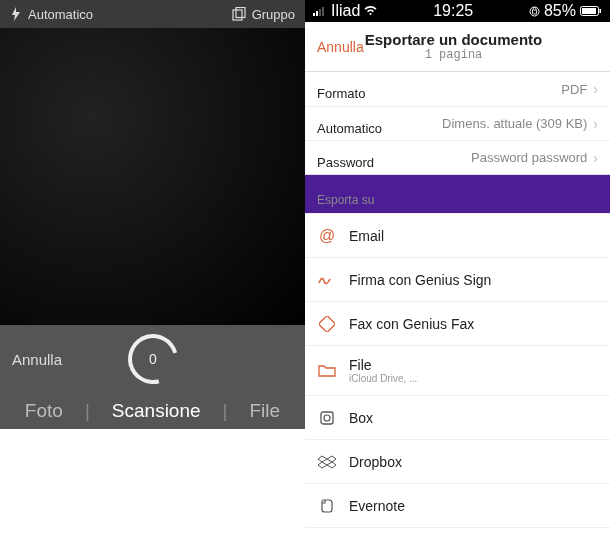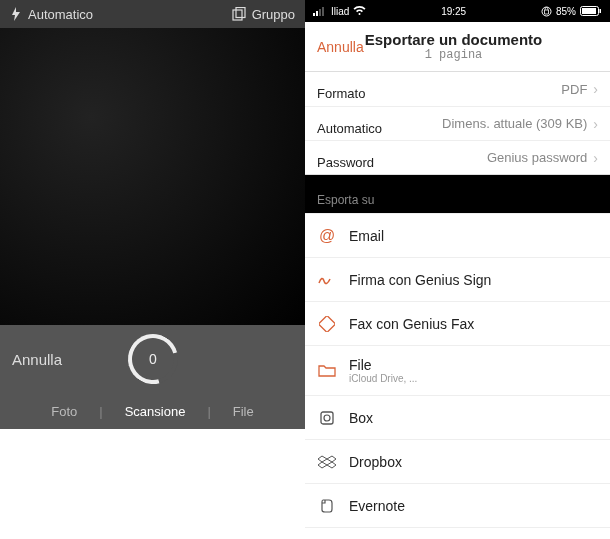--- a/index.html
+++ b/index.html
@@ -9,40 +9,40 @@
 
 
 .left-top { background: #3a3a3a; height: 28px; display: flex; align-items: center; justify-content: space-between; padding: 0 10px; color: #ddd; font-size: 13px; }
 .left-top-left, .left-top-right { display: flex; align-items: center; gap: 6px; }
 .camera-view { flex: 1; background: radial-gradient(circle at 30% 30%, #222 0%, #0a0a0a 70%, #000 100%); }
 .left-bottom { background: #555; display: flex; flex-direction: column; }
 .shutter-row { height: 68px; display: flex; align-items: center; position: relative; }
 .cancel-text { position: absolute; left: 12px; color: #ddd; font-size: 15px; }
 .shutter { margin: 0 auto; width: 50px; height: 50px; border: 4px solid #eee; border-right-color: #555; border-radius: 50%; display: flex; align-items: center; justify-content: center; color: #eee; font-size: 14px; transform: rotate(30deg); }
 .shutter span { transform: rotate(-30deg); }
-.tabs-row { height: 36px; display: flex; align-items: center; justify-content: center; gap: 0; color: #bbb; font-size: 13px; }
+.tabs-row { height: 36px; display: flex; align-items: center; justify-content: center; gap: 0; color: #bbb; font-size: 19px; }
 .tab { padding: 0 22px; }
 .tab.active { color: #fff; }
 .tab-sep { color: #888; }
 
 
-.status-bar { background: #000; color: #fff; height: 22px; display: flex; align-items: center; justify-content: space-between; padding: 0 8px; font-size: 10px; }
+.status-bar { background: #000; color: #fff; height: 22px; display: flex; align-items: center; justify-content: space-between; padding: 0 8px; font-size: 16px; }
 .status-left, .status-right { display: flex; align-items: center; gap: 4px; }
 .modal-header { height: 50px; border-bottom: 1px solid #ddd; display: flex; align-items: center; position: relative; padding: 0 12px; }
 .modal-cancel { color: #d9643a; font-size: 14px; }
 .modal-title-wrap { position: absolute; left: 0; right: 8px; text-align: center; pointer-events: none; }
 .modal-title { font-size: 15px; font-weight: 600; color: #222; }
 .modal-sub { font-size: 12px; color: #888; font-family: Liberation Mono, monospace; }
 .settings-list { border-bottom: 1px solid #ddd; }
 .settings-row { height: 34px; display: flex; align-items: center; justify-content: space-between; padding: 0 12px; border-top: 1px solid #eee; font-size: 13px; }
 .settings-row:first-child { border-top: none; }
 .settings-label { color: #222; margin-top: 9px; }
 .settings-value { color: #888; display: flex; align-items: center; gap: 6px; }
 .chevron { color: #c0c0c0; font-size: 14px; }
-.section-header { padding: 18px 12px 6px; font-size: 12px; color: #888; background: #000000; border-bottom: 1px solid #eee; }
+.section-header { padding: 18px 12px 6px; font-size: 12px; color: #888; background: #4c1d95; border-bottom: 1px solid #eee; }
 .export-row { height: 44px; display: flex; align-items: center; gap: 12px; padding: 0 12px; border-bottom: 1px solid #eee; font-size: 14px; color: #222; }
 .export-row.tall { height: 50px; }
 .export-icon { width: 20px; height: 20px; display: flex; align-items: center; justify-content: center; color: #d9643a; font-size: 16px; }
 .export-text { display: flex; flex-direction: column; }
 .export-sub { font-size: 10px; color: #999; }
 
 svg { display: block; }
 </style>
 </head>
 <body>
@@ -141,21 +141,21 @@
     <div class="settings-row">
       <span class="settings-label">Automatico</span>
       <span class="settings-value">
           <span>Dimens. attuale (309 KB)</span>
           <span class="chevron">›</span>
         </span>
     </div>
     <div class="settings-row">
       <span class="settings-label">Password</span>
       <span class="settings-value">
-          <span>Genius password</span>
+          <span>Password password</span>
           <span class="chevron">›</span>
         </span>
     </div>
   </div>
 
   <div class="section-header">Esporta su</div>
 
   <div>
     <div class="export-row">
       <span class="export-icon">@</span>

